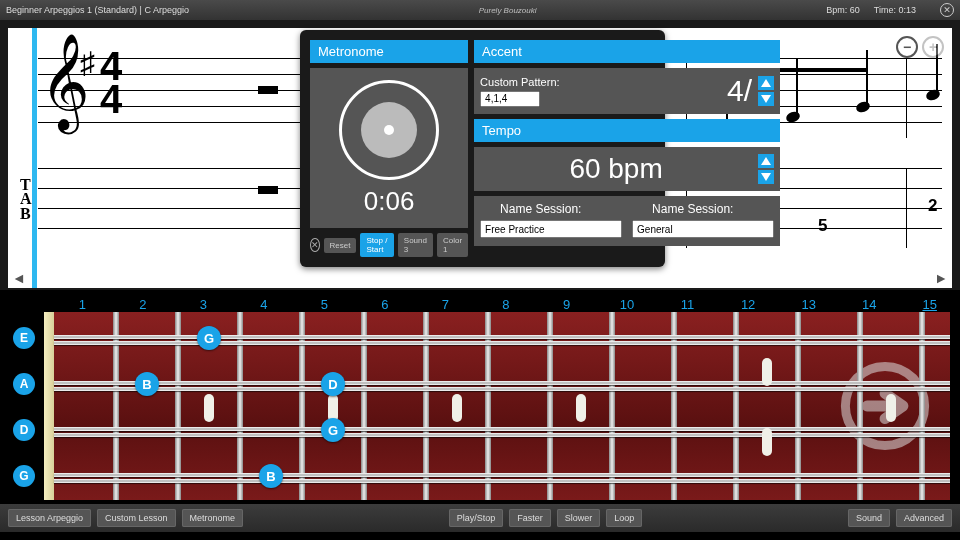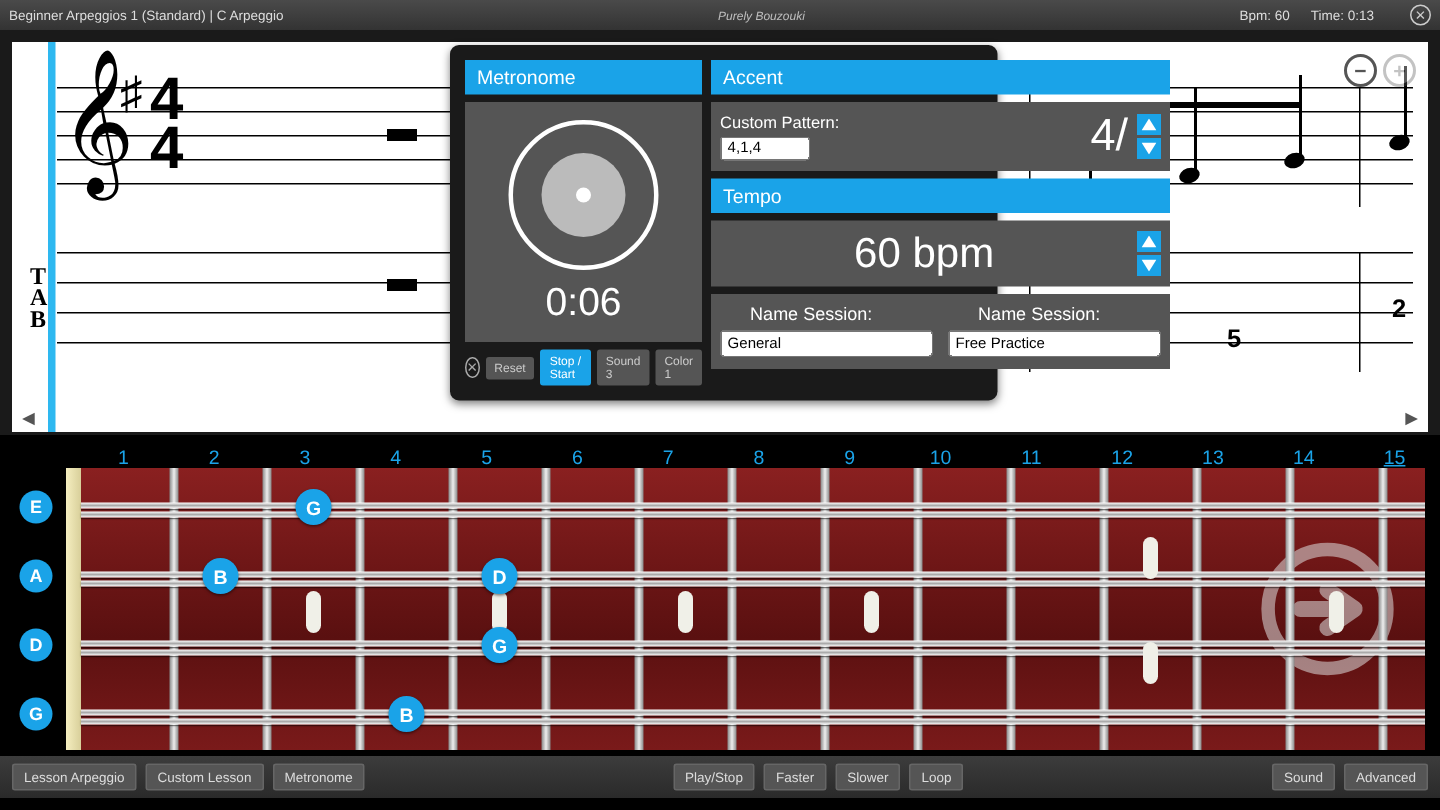--- a/index.html
+++ b/index.html
@@ -220,22 +220,22 @@
                 </svg>
               </div>
           </div>
         </div>
         <div class="timer-row">
           <div class="labels">
             <label>Name Session:</label>
             <label>Name Session:</label>
           </div>
           <div class="inputs">
+            <input value="Free Practice" style="">
             <input value="General" style="">
-            <input value="Free Practice" style="">
           </div>
         </div>
       </div>
     </div>
   </div>
 
   <div class="fretnums" id="fretnums">
       <span style="width: 62px;">1</span>
       <span style="width: 62px;">2</span>
       <span style="width: 62px;">3</span>

